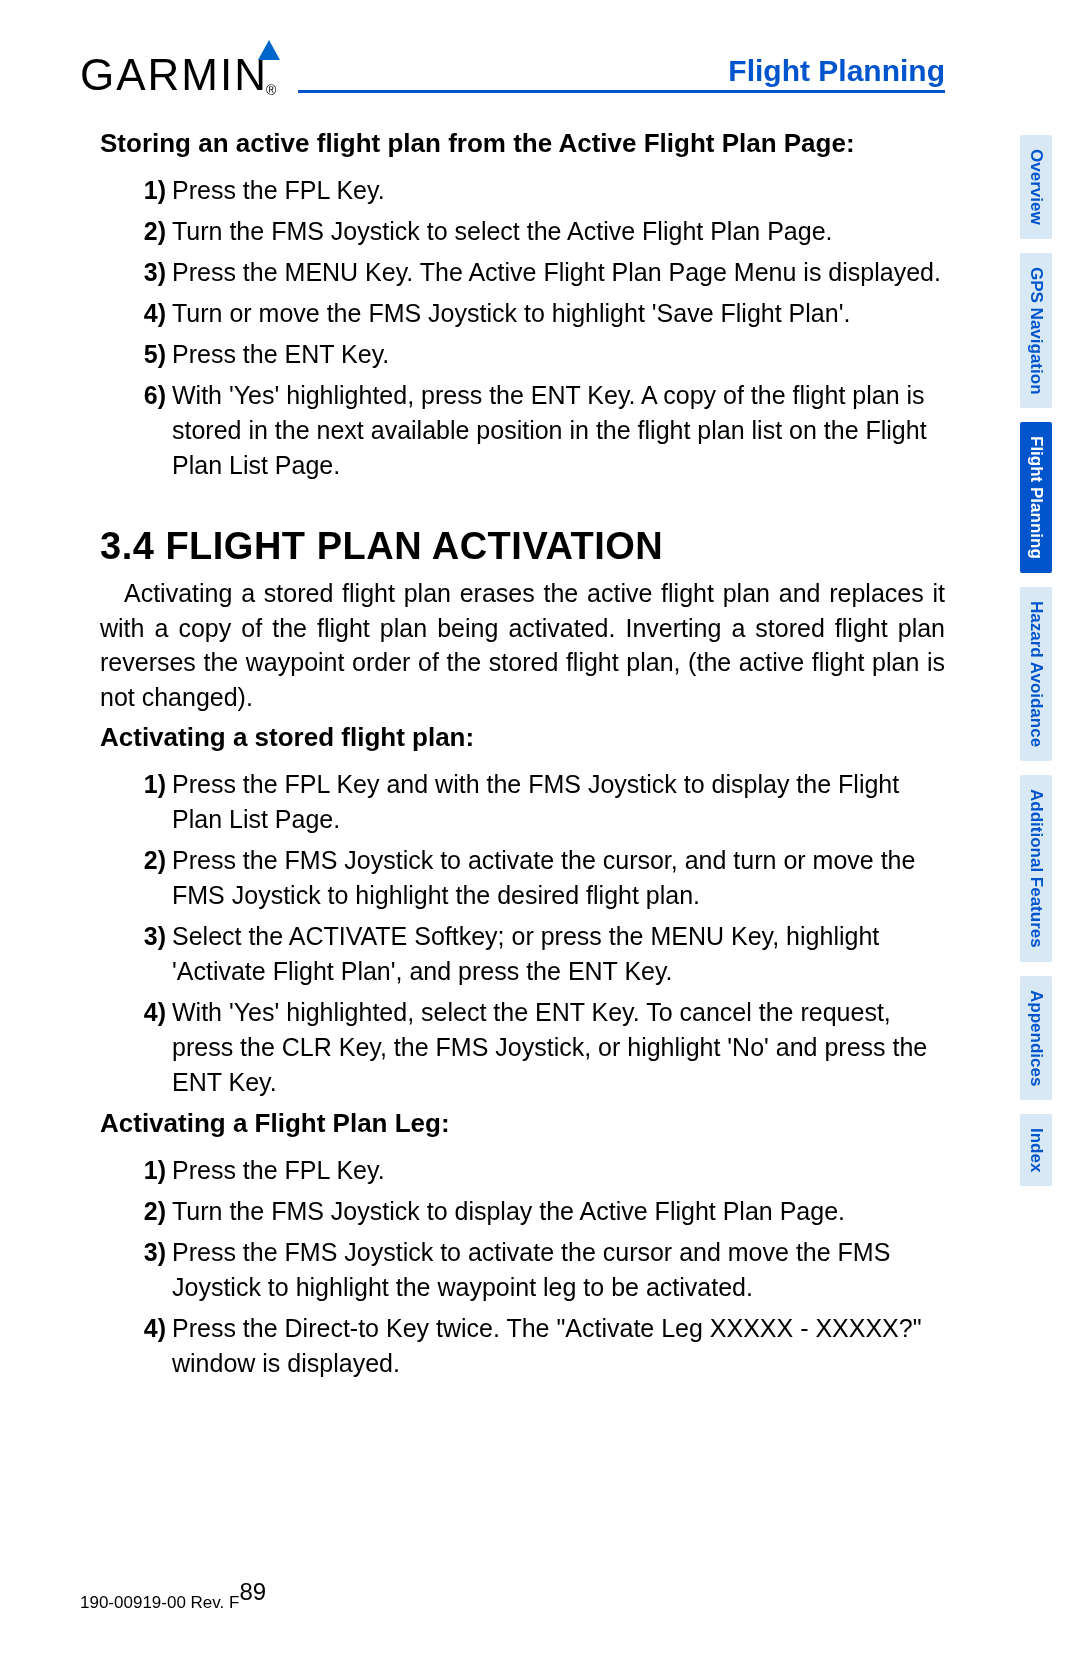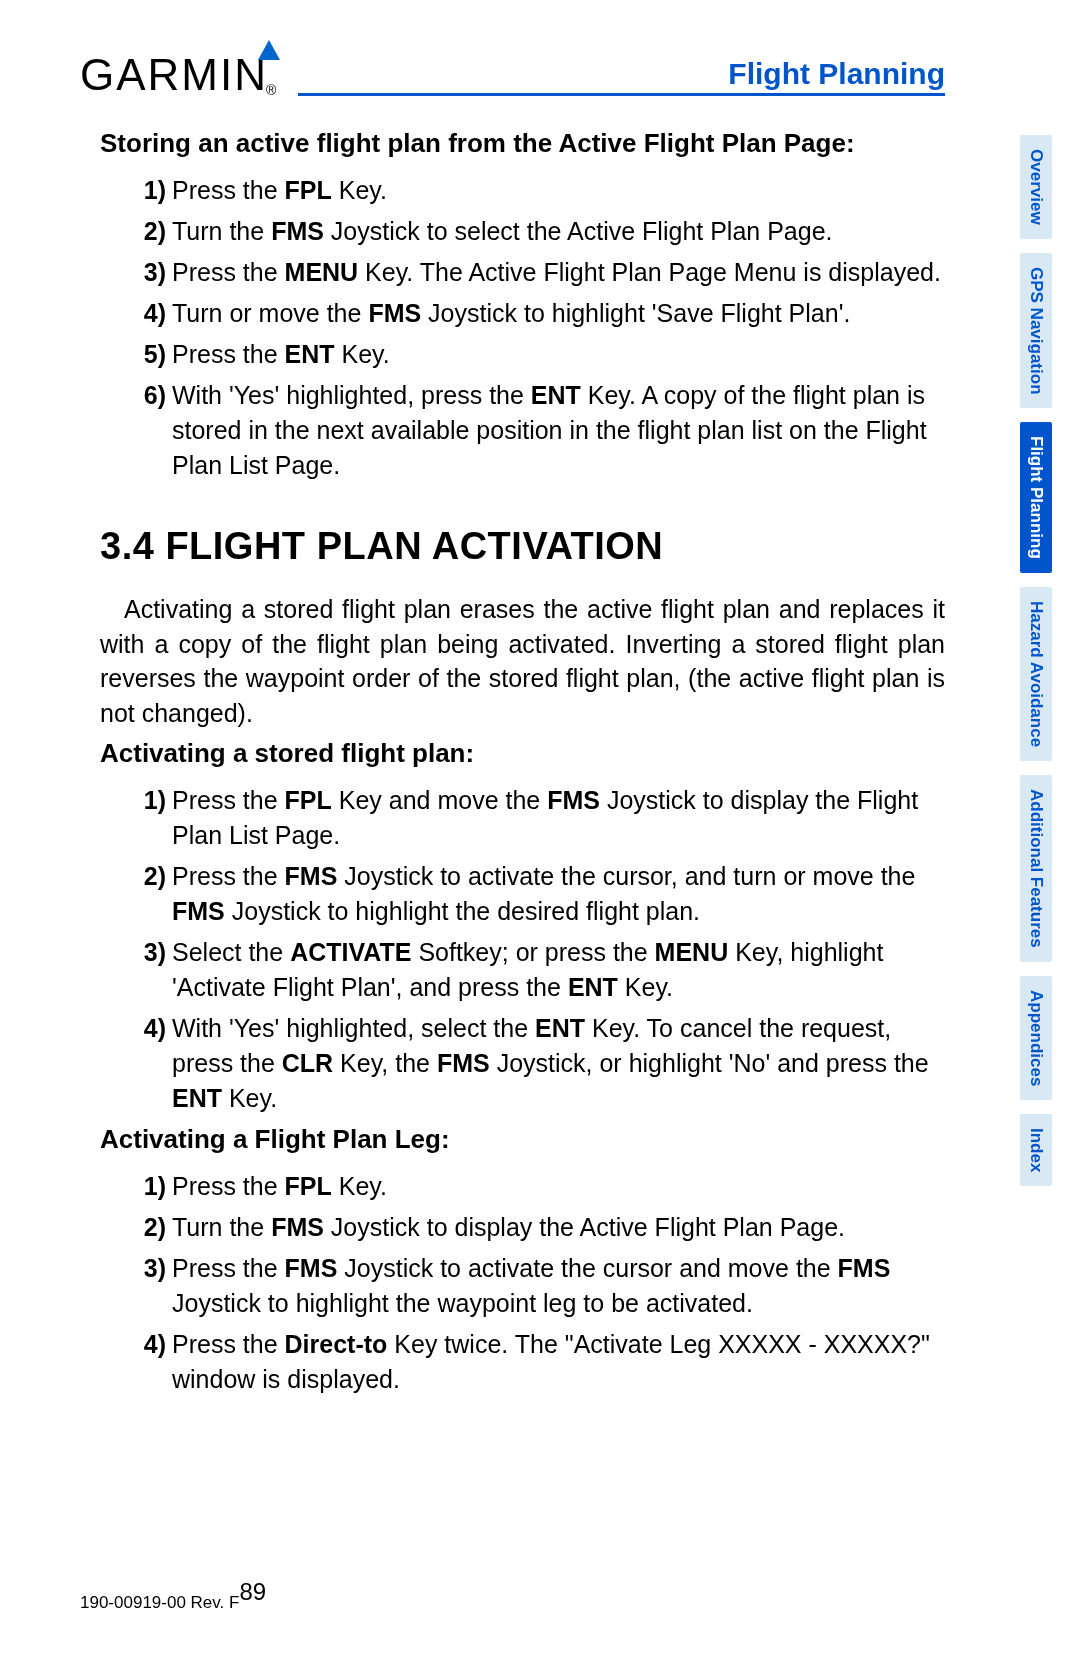--- a/index.html
+++ b/index.html
@@ -12,21 +12,21 @@
       color: #000;
     }
     .page {
       padding: 50px 90px 60px 80px;
       width: 100%;
       height: 100%;
       position: relative;
     }
     .header {
       display: flex;
-      align-items: flex-end;
+      align-items: center;
       justify-content: space-between;
       margin-bottom: 28px;
       padding-right: 45px;
     }
     .logo {
       font-size: 44px;
       font-weight: 400;
       letter-spacing: 2px;
       color: #000;
       position: relative;
@@ -90,31 +90,31 @@
       position: absolute;
       left: -12px;
       font-weight: 700;
       width: 38px;
       text-align: right;
     }
     .section-heading {
       font-size: 38px;
       font-weight: 700;
       margin-top: 42px;
-      margin-bottom: 24px;
+      margin-bottom: 8px;
       letter-spacing: 0.5px;
     }
     .body-para {
       font-size: 25px;
       line-height: 1.38;
       margin-bottom: 6px;
       text-indent: 24px;
       text-align: justify;
     }
-    .b { font-weight: 700; }
+    .b { font-weight: 400; }
     .side-tabs {
       position: absolute;
       right: 20px;
       top: 135px;
       width: 40px;
     }
     .tab {
       writing-mode: vertical-rl;
       font-size: 17px;
       font-weight: 700;
@@ -175,21 +175,21 @@
       <li><span class="num">5)</span><span>Press the </span><span class="b">ENT</span><span> Key.</span></li>
       <li><span class="num">6)</span><span>With 'Yes' highlighted, press the </span><span class="b">ENT</span><span> Key.  A copy of the flight plan is stored in the next available position in the flight plan list on the Flight Plan List Page.</span></li>
     </ol>
 
     <div class="section-heading">3.4 FLIGHT PLAN ACTIVATION</div>
 
     <p class="body-para">Activating a stored flight plan erases the active flight plan and replaces it with a copy of the flight plan being activated.  Inverting a stored flight plan reverses the waypoint order of the stored flight plan, (the active flight plan is not changed).</p>
 
     <div class="subsection-title">Activating a stored flight plan:</div>
     <ol class="numbered-list">
-      <li><span class="num">1)</span><span>Press the </span><span class="b">FPL</span><span> Key and move the </span><span class="b">FMS</span><span> Joystick to display the Flight Plan List Page.</span></li>
+      <li><span class="num">1)</span><span>Press the </span><span class="b">FPL</span><span> Key and with the </span><span class="b">FMS</span><span> Joystick to display the Flight Plan List Page.</span></li>
       <li><span class="num">2)</span><span>Press the </span><span class="b">FMS</span><span> Joystick to activate the cursor, and turn or move the </span><span class="b">FMS</span><span> Joystick to highlight the desired flight plan.</span></li>
       <li><span class="num">3)</span><span>Select the </span><span class="b">ACTIVATE</span><span> Softkey; or press the </span><span class="b">MENU</span><span> Key, highlight 'Activate Flight Plan', and press the </span><span class="b">ENT</span><span> Key.</span></li>
       <li><span class="num">4)</span><span>With 'Yes' highlighted, select the </span><span class="b">ENT</span><span> Key.  To cancel the request, press the </span><span class="b">CLR</span><span> Key, the </span><span class="b">FMS</span><span> Joystick, or highlight 'No' and press the </span><span class="b">ENT</span><span> Key.</span></li>
     </ol>
 
     <div class="subsection-title">Activating a Flight Plan Leg:</div>
     <ol class="numbered-list">
       <li><span class="num">1)</span><span>Press the </span><span class="b">FPL</span><span> Key.</span></li>
       <li><span class="num">2)</span><span>Turn the </span><span class="b">FMS</span><span> Joystick to display the Active Flight Plan Page.</span></li>
       <li><span class="num">3)</span><span>Press the </span><span class="b">FMS</span><span> Joystick to activate the cursor and move the </span><span class="b">FMS</span><span> Joystick to highlight the waypoint leg to be activated.</span></li>

